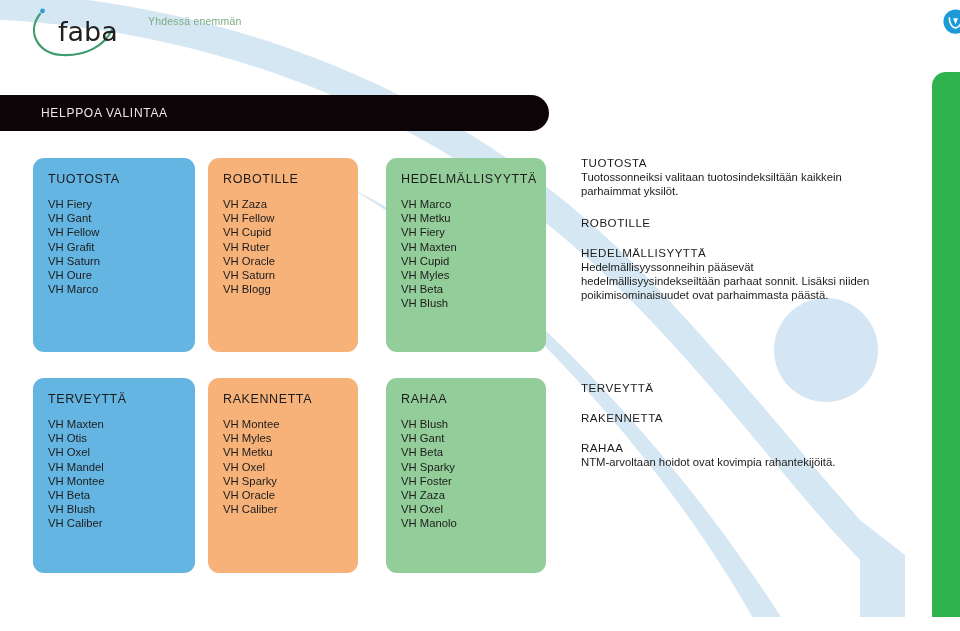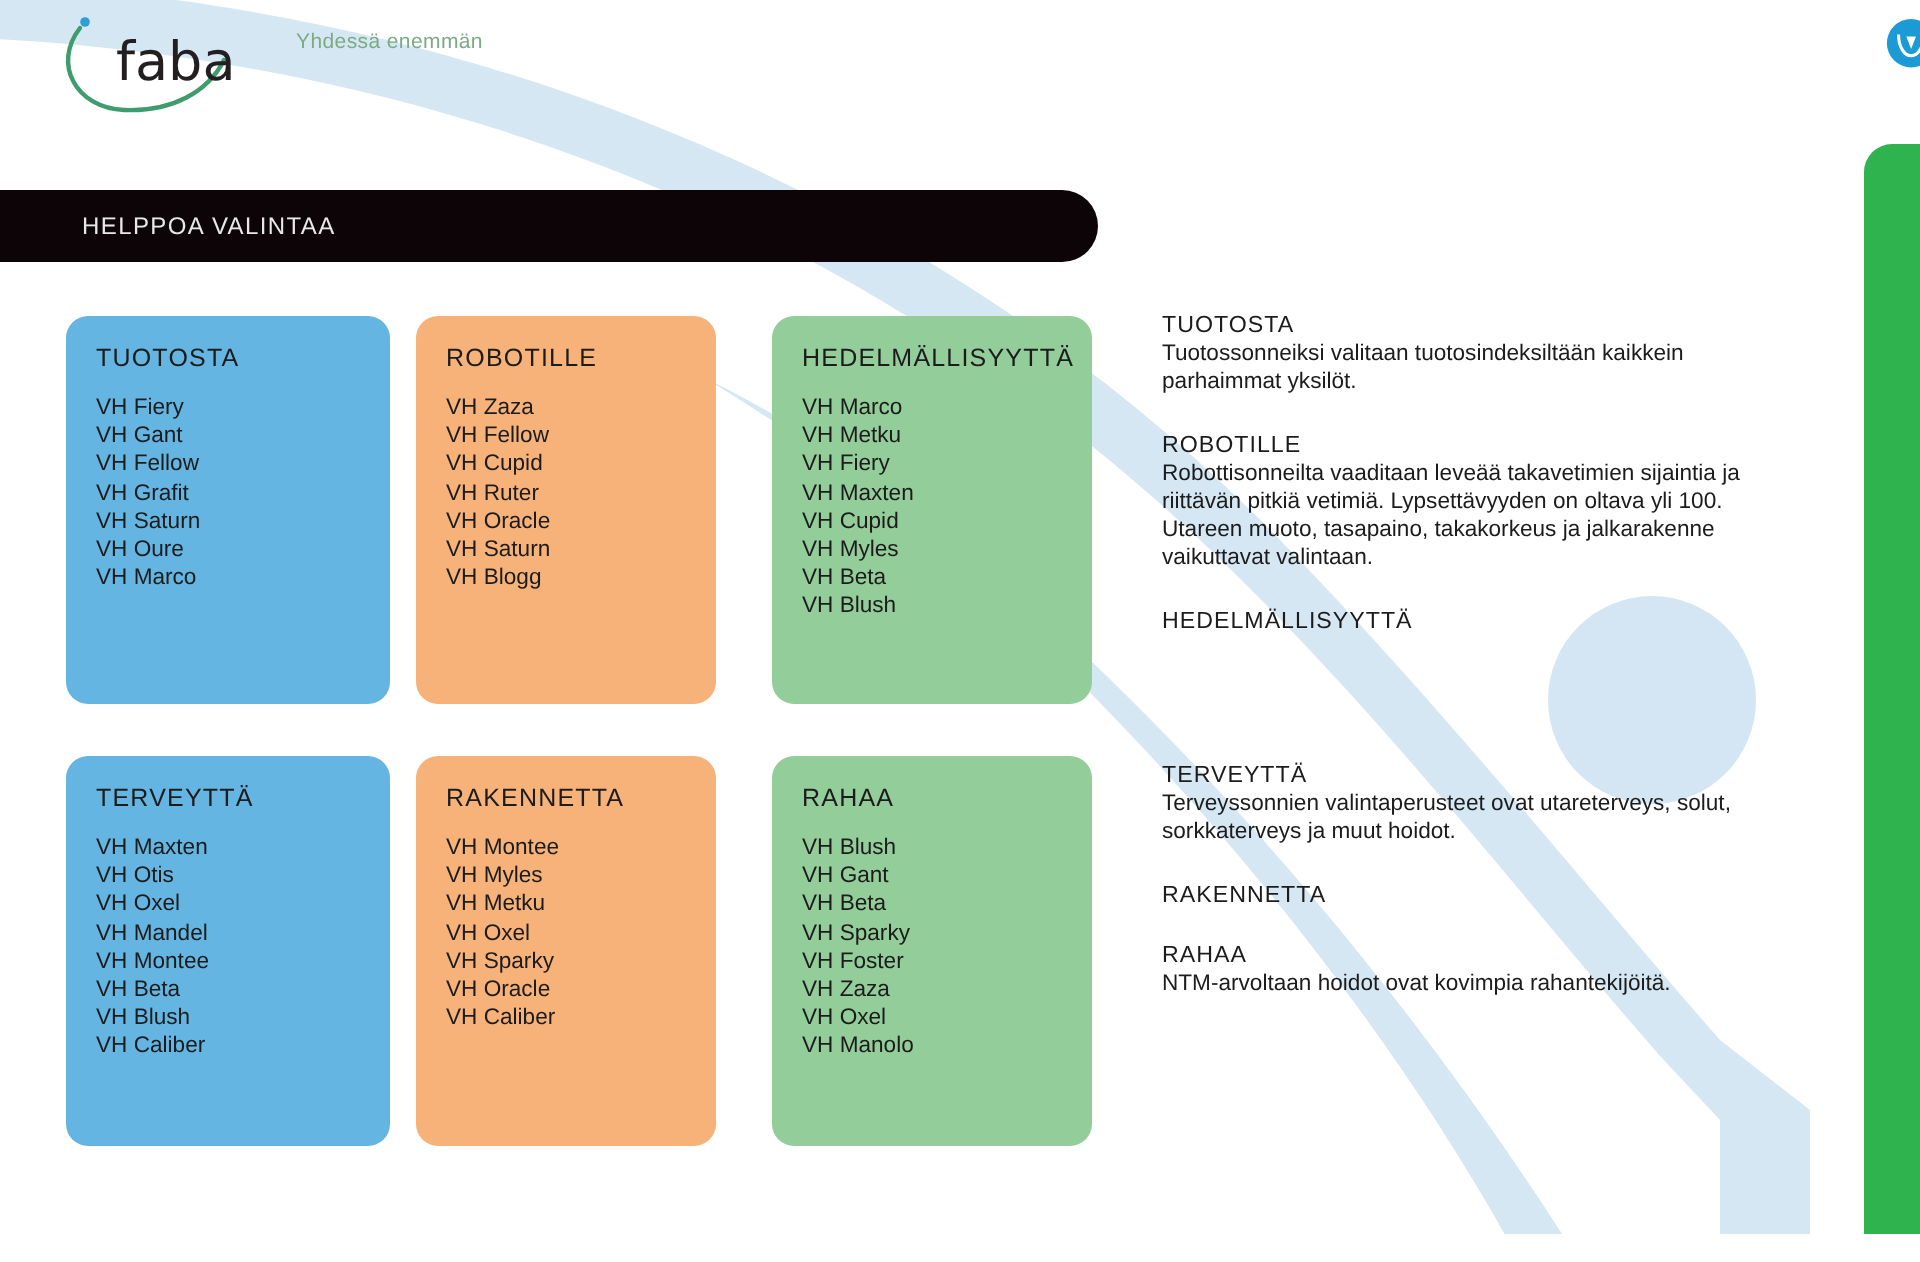--- a/index.html
+++ b/index.html
@@ -234,31 +234,30 @@
     </div>
   </div>
 
   <div class="textcol">
     <div class="tblock">
       <h3>TUOTOSTA</h3>
       <p>Tuotossonneiksi valitaan tuotosindeksiltään kaikkein parhaimmat yksilöt.</p>
     </div>
     <div class="tblock">
       <h3>ROBOTILLE</h3>
-      <p>Robottisonneilta vaaditaan leveää takavetimien sijaintia ja riittävän pitkiä vetimiä. Lypsettävyyden on oltava yli 100. Utareen muoto, tasapaino, takakorkeus ja jalkarakenne vaikuttavat valintaan.</p>
     </div>
     <div class="tblock">
       <h3>HEDELMÄLLISYYTTÄ</h3>
+      <p>Hedelmällisyyssonneihin pääsevät hedelmällisyysindekseiltään parhaat sonnit. Lisäksi niiden poikimisominaisuudet ovat parhaimmasta päästä.</p>
     </div>
   </div>
 
   <div class="textcol-lower">
     <div class="tblock">
       <h3>TERVEYTTÄ</h3>
-      <p>Terveyssonnien valintaperusteet ovat utareterveys, solut, sorkkaterveys ja muut hoidot.</p>
     </div>
     <div class="tblock">
       <h3>RAKENNETTA</h3>
     </div>
     <div class="tblock">
       <h3>RAHAA</h3>
       <p>NTM-arvoltaan hoidot ovat kovimpia rahantekijöitä.</p>
     </div>
   </div>
 

